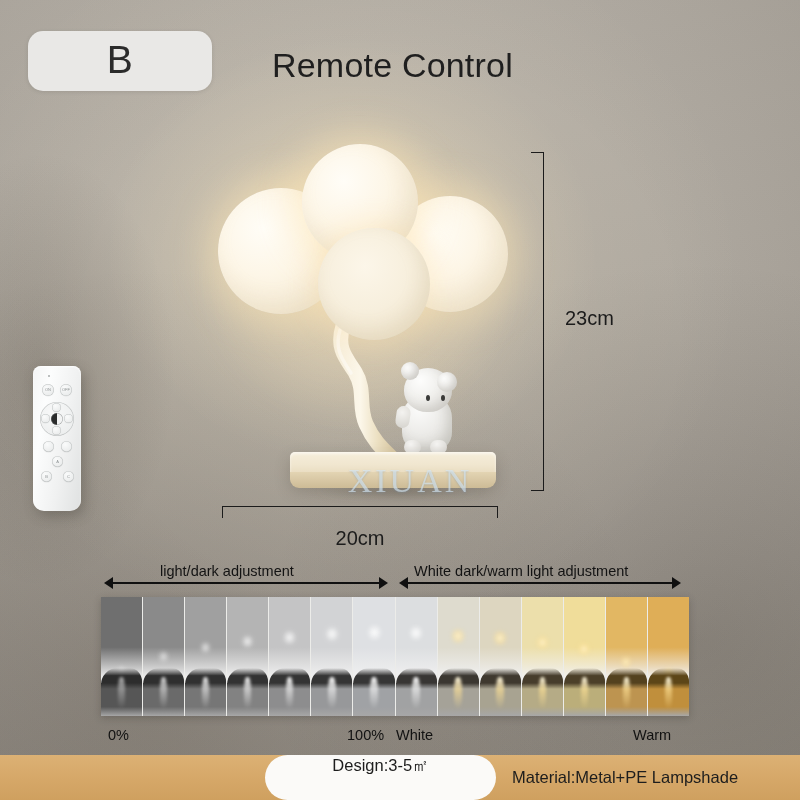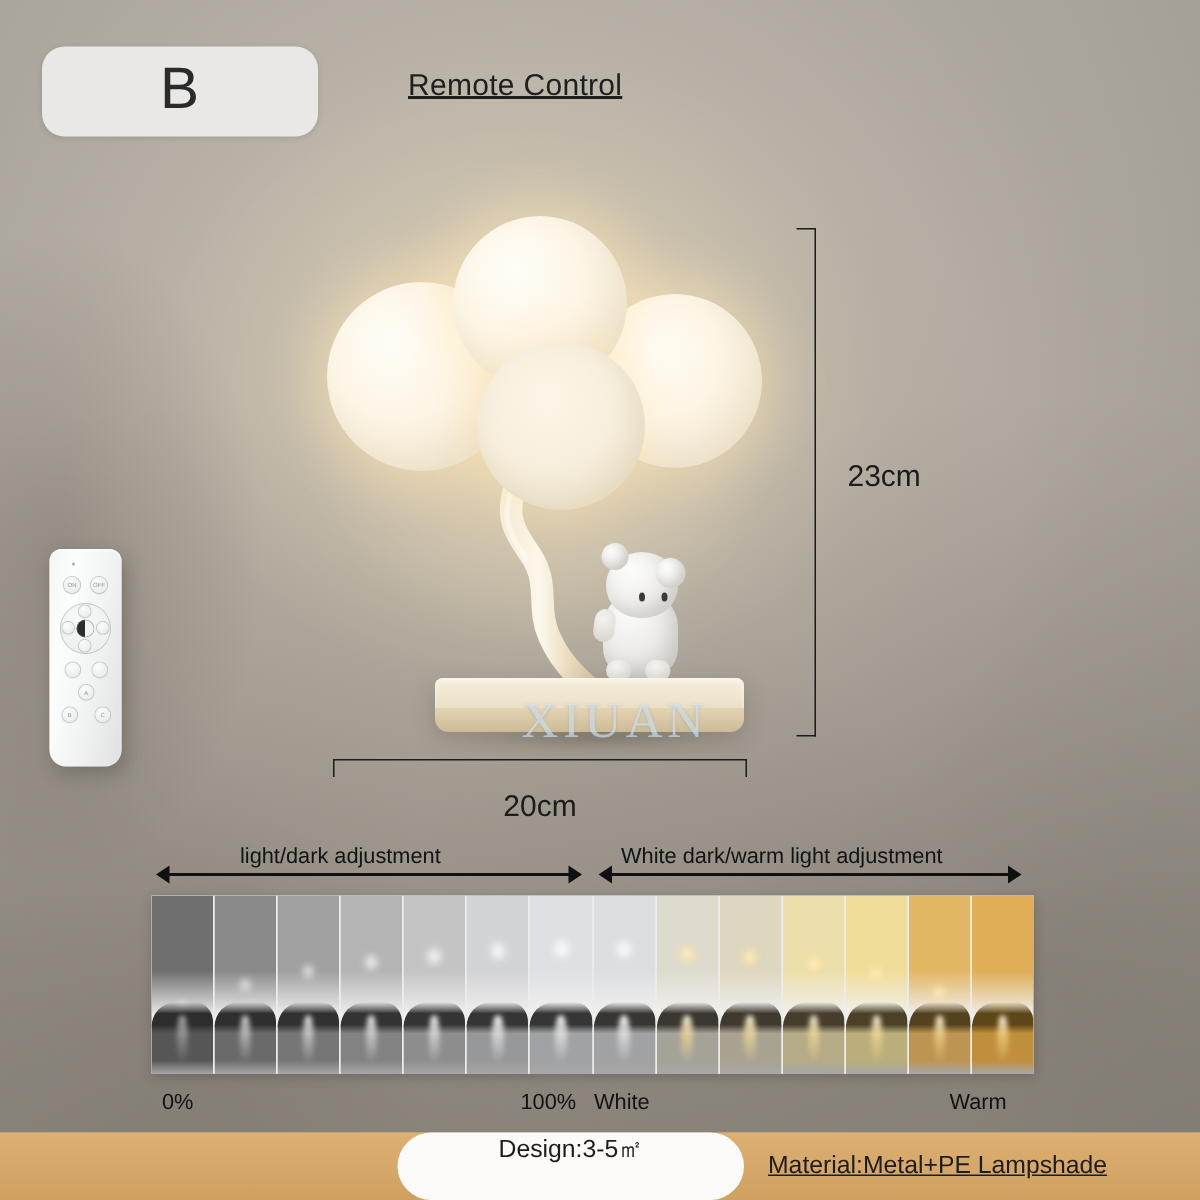--- a/index.html
+++ b/index.html
@@ -41,23 +41,22 @@
     border-radius:15px; background:#e9e8e6;
     box-shadow:0 1px 4px rgba(0,0,0,0.10);
     display:flex; align-items:center; justify-content:center;
   }
   .badge-letter {
     font-size:39px; color:#2b2b2b; letter-spacing:0.5px; line-height:1;
     padding-bottom:3px;
   }
   .page-title {
     position:absolute; left:272px; top:46px;
-    font-size:20px; color:#1f1f1f; letter-spacing:0.2px;
+    font-size:34px; color:#1f1f1f; letter-spacing:0.2px;
     white-space:nowrap;
-    text-decoration:underline;
   }
 
   
   .lamp { position:absolute; left:0; top:0; width:800px; height:560px; }
 
   .halo {
     position:absolute; left:150px; top:110px; width:420px; height:400px;
     background:radial-gradient(ellipse 50% 50% at 50% 42%, rgba(255,231,185,0.42) 0%, rgba(255,231,185,0.16) 46%, rgba(255,231,185,0) 78%);
     filter:blur(8px);
   }
@@ -258,21 +257,21 @@
     background:linear-gradient(180deg, #dcb174 0%, #d6a869 50%, #cfa05f 100%);
     display:flex; align-items:center;
   }
   .footer-pill {
     position:absolute; left:265px; top:755px; width:231px; height:45px;
     background:#fbfaf8; border-radius:23px;
     display:flex; align-items:flex-start; justify-content:center;
   }
   .f-text { font-size:16.5px; color:#1d1d1d; white-space:nowrap; }
   .f-left  { position:absolute; left:40px; }
-  .f-right { position:absolute; left:512px;text-decoration:underline; }
+  .f-right { position:absolute; left:512px; }
 </style>
 </head>
 <body>
 
 <div id="stage">
 
   <div class="wall"></div>
   <div class="wall-shadow-left"></div>
   <div class="wall-vig"></div>
 

